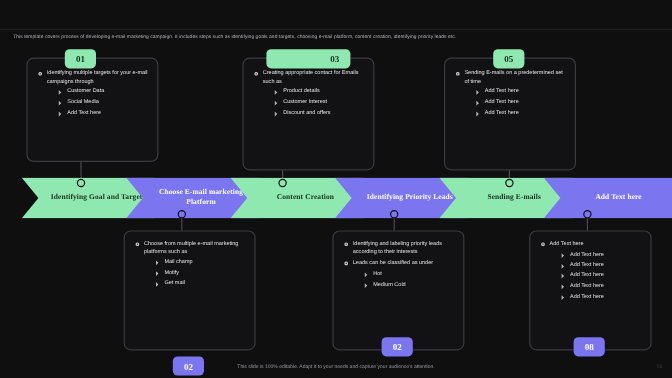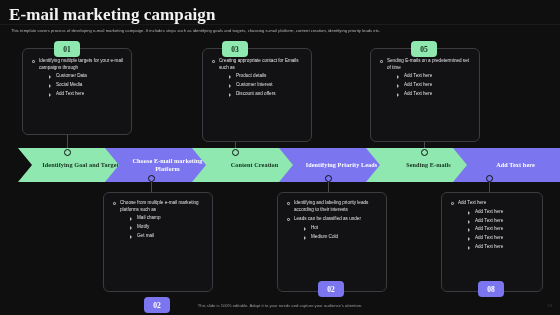--- a/index.html
+++ b/index.html
@@ -105,21 +105,20 @@
     position:absolute;right:8px;top:303px;
     font-size:4.2px;color:#3a3a3e;
   }
 </style>
 </head>
 <body>
 
 <div class="slide">
 
   <div class="rule"></div>
-  <div class="title">E-mail marketing campaign</div>
   <div class="subtitle">This template covers process of developing e-mail marketing campaign. It includes steps such as identifying goals and targets, choosing e-mail platform, content creation, identifying priority leads etc.</div>
 
   <div class="conn conn-v" style="left:67px;top:128px;height:24px;"></div>
   <div class="conn conn-v" style="left:235px;top:140px;height:12px;"></div>
   <div class="conn conn-v" style="left:424px;top:140px;height:12px;"></div>
 
   <div class="conn conn-v" style="left:151px;top:178px;height:14px;"></div>
   <div class="conn conn-v" style="left:328px;top:178px;height:14px;"></div>
   <div class="conn conn-v" style="left:489px;top:178px;height:14px;"></div>
 
@@ -146,21 +145,21 @@
           <span>Creating appropriate contact for Emails such as</span>
           <ul class="sublist">
             <li class="lvl2"><span>Product details</span></li>
             <li class="lvl2"><span>Customer Interest</span></li>
             <li class="lvl2"><span>Discount and offers</span></li>
           </ul>
         </li>
       </ul>
     </div>
   </div>
-  <div class="badge green" style="left:222px;top:41px;">03</div>
+  <div class="badge green" style="left:222px;top:41px;padding-left:44px;">03</div>
 
   <div class="card top" style="left:370px;top:48px;width:108px;height:92px;">
     <div class="card-body">
       <ul>
         <li class="lvl1">
           <span>Sending E-mails on a predetermined set of time</span>
           <ul class="sublist">
             <li class="lvl2"><span>Add Text here</span></li>
             <li class="lvl2"><span>Add Text here</span></li>
             <li class="lvl2"><span>Add Text here</span></li>

